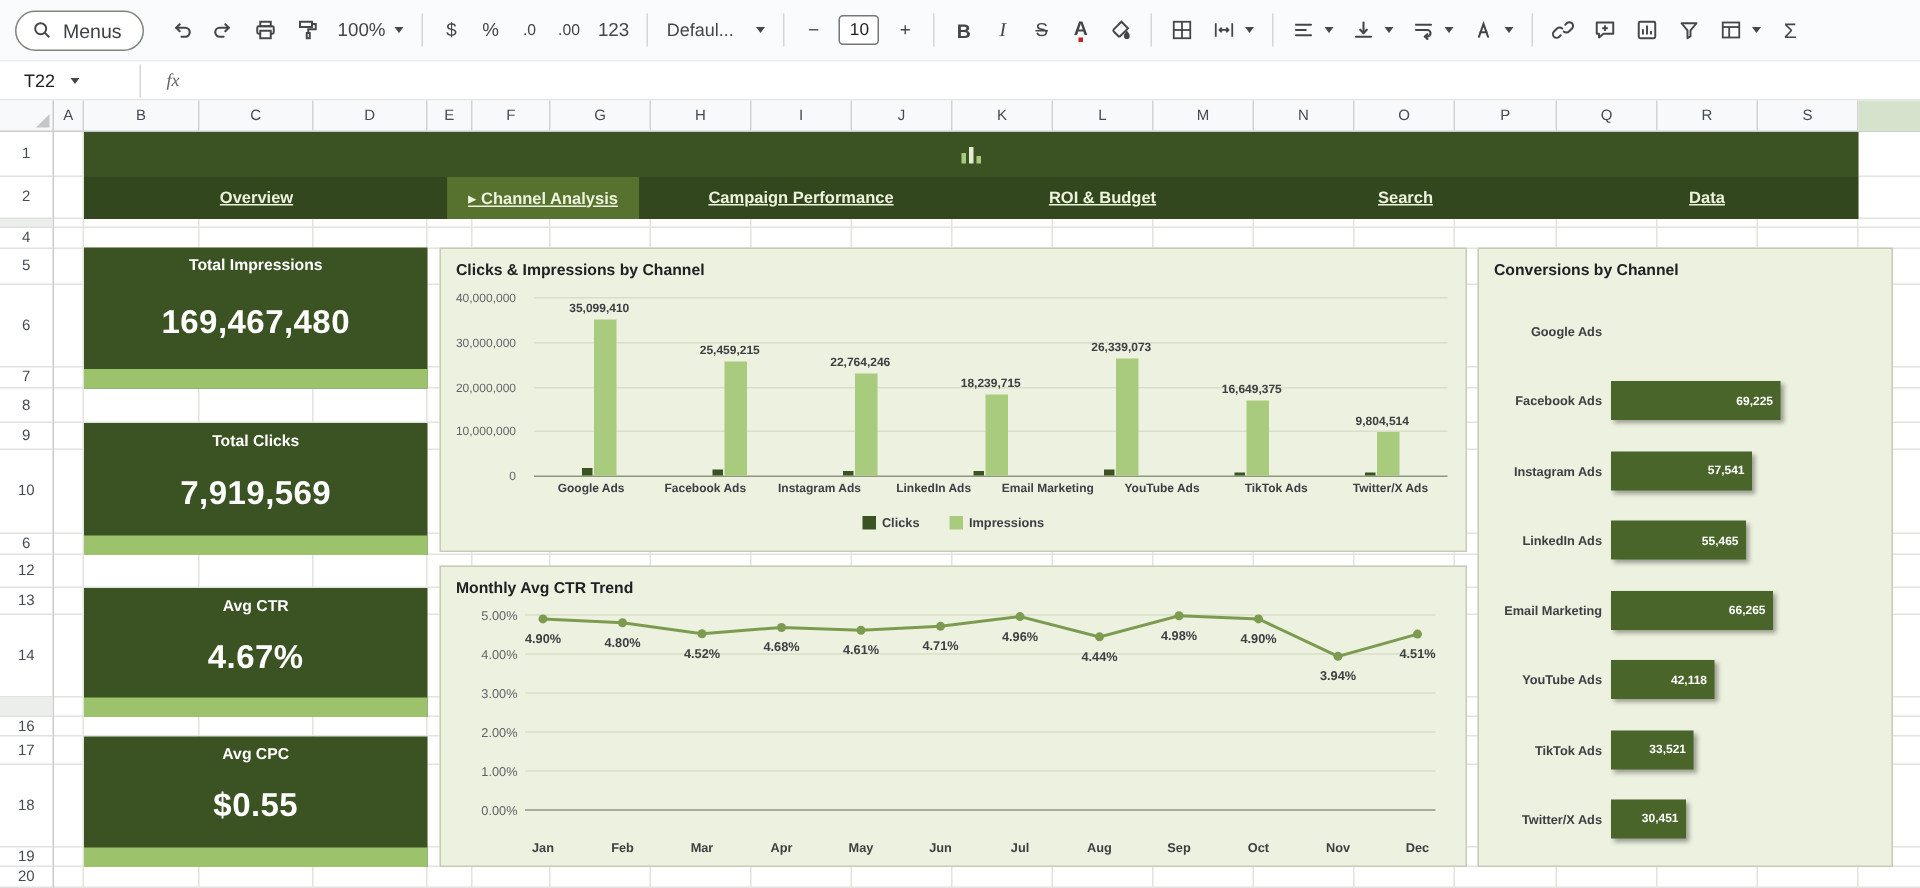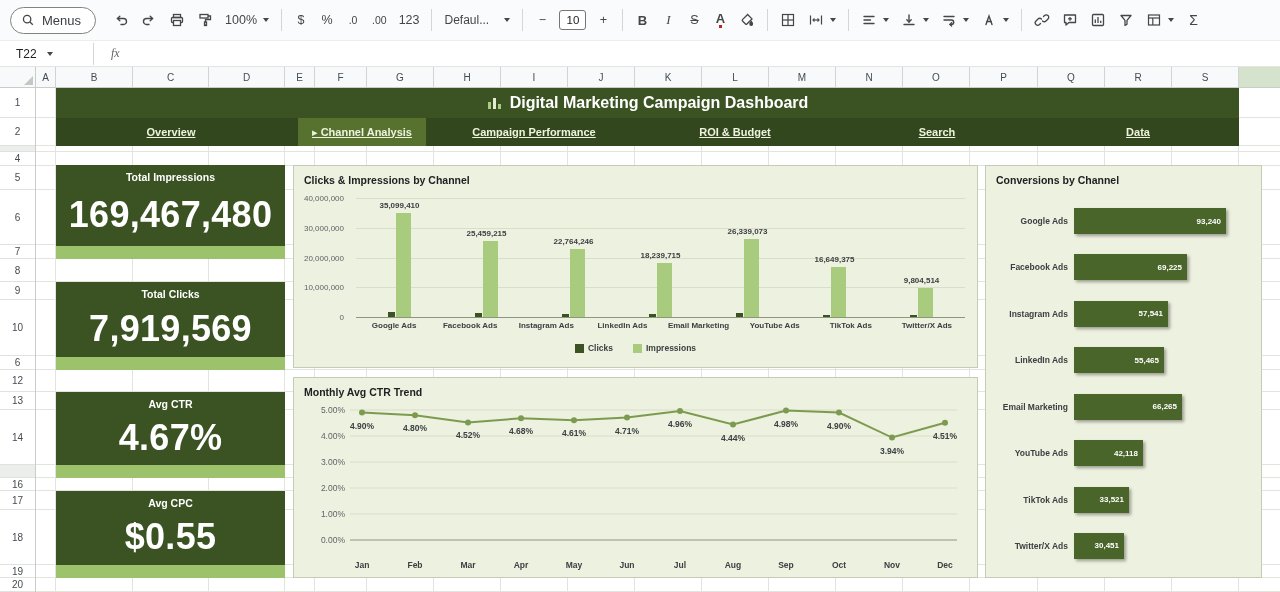--- a/index.html
+++ b/index.html
@@ -60,21 +60,21 @@
   .banner{position:absolute;left:20px;top:0;width:1183px;height:30px;background:#3b5323;
     display:flex;align-items:center;justify-content:center;gap:8px;color:#fff;font-weight:bold;font-size:16px;}
   .tabbar{position:absolute;left:20px;top:30px;width:1183px;height:28px;background:#32471d;}
   .tab{position:absolute;top:0;height:28px;transform:translateX(-50%);display:flex;align-items:center;
     padding:0 14px;color:#eef3de;font-size:11px;font-weight:bold;text-decoration:underline;white-space:nowrap;text-align:center;}
   .tab.active{background:#57722f;}
 
   .kpi{position:absolute;left:20px;width:229px;background:#3b5323;display:flex;flex-direction:column;}
   .kpi-title{color:#fff;font-weight:bold;font-size:10.5px;text-align:center;padding-top:6px;}
   .kpi-value{flex:1;display:flex;align-items:center;justify-content:center;color:#fff;font-weight:bold;
-    font-size:36px;letter-spacing:.3px;}
+    font-size:22px;letter-spacing:.3px;}
   .kpi-bar{height:13px;background:#9cc36c;}
   .kpi1{top:77px;height:94px;} .kpi2{top:194px;height:88px;}
   .kpi3{top:304px;height:86px;} .kpi4{top:403px;height:87px;}
 
   .panel{position:absolute;background:#edf1df;border:1px solid #c6cbb6;}
   .panel-title{position:absolute;top:8px;left:10px;font-size:10.5px;font-weight:bold;color:#202124;}
   .chart1{left:257px;top:77px;width:685px;height:203px;}
   .chart2{left:257px;top:289px;width:685px;height:201px;}
   .chart3{left:949px;top:77px;width:277px;height:413px;}
 
@@ -377,21 +377,20 @@
       <div class="hline" style="top: 489px;"></div>
       <div class="hline" style="top: 503px;"></div>
     </div>
 
   <div class="banner">
     <svg width="15" height="14" viewBox="0 0 15 14">
         <rect x="1" y="6" width="3" height="7" fill="#a9cb7d"></rect>
         <rect x="6" y="2" width="3" height="11" fill="#e4edcf"></rect>
         <rect x="11" y="8" width="3" height="5" fill="#a9cb7d"></rect>
       </svg>
-    <span>Digital Marketing Campaign Dashboard</span>
   </div>
 
   <div class="tabbar">
       <span class="tab" style="left: 115px;">Overview</span>
       <span class="tab" style="left: 478px;">Campaign Performance</span>
       <span class="tab active" style="left: 306px;">▸ Channel Analysis</span>
       <span class="tab" style="left: 679px;">ROI &amp; Budget</span>
       <span class="tab" style="left: 881px;">Search</span>
       <span class="tab" style="left: 1082px;">Data</span>
     </div>
@@ -559,23 +558,20 @@
         <text x="643" y="36.74000000000001" text-anchor="middle" fill="#3c4043" font-size="8.5" font-weight="bold">4.51%</text>
         <text x="643" y="166" text-anchor="middle" fill="#3c4043" font-size="8.5" font-weight="bold">Dec</text>
       </svg>
   </div>
 
   <div class="panel chart3">
     <div class="panel-title">Conversions by Channel</div>
     <div class="conv-rows">
         <div class="conv-row">
           <div class="conv-label">Google Ads</div>
-          <div class="conv-bar" style="width: 152px;">
-            <span>93,240</span>
-          </div>
         </div>
         <div class="conv-row">
           <div class="conv-label">Facebook Ads</div>
           <div class="conv-bar" style="width: 113px; padding-left: 44px;">
             <span>69,225</span>
           </div>
         </div>
         <div class="conv-row">
           <div class="conv-label">Instagram Ads</div>
           <div class="conv-bar" style="width: 94px;">

